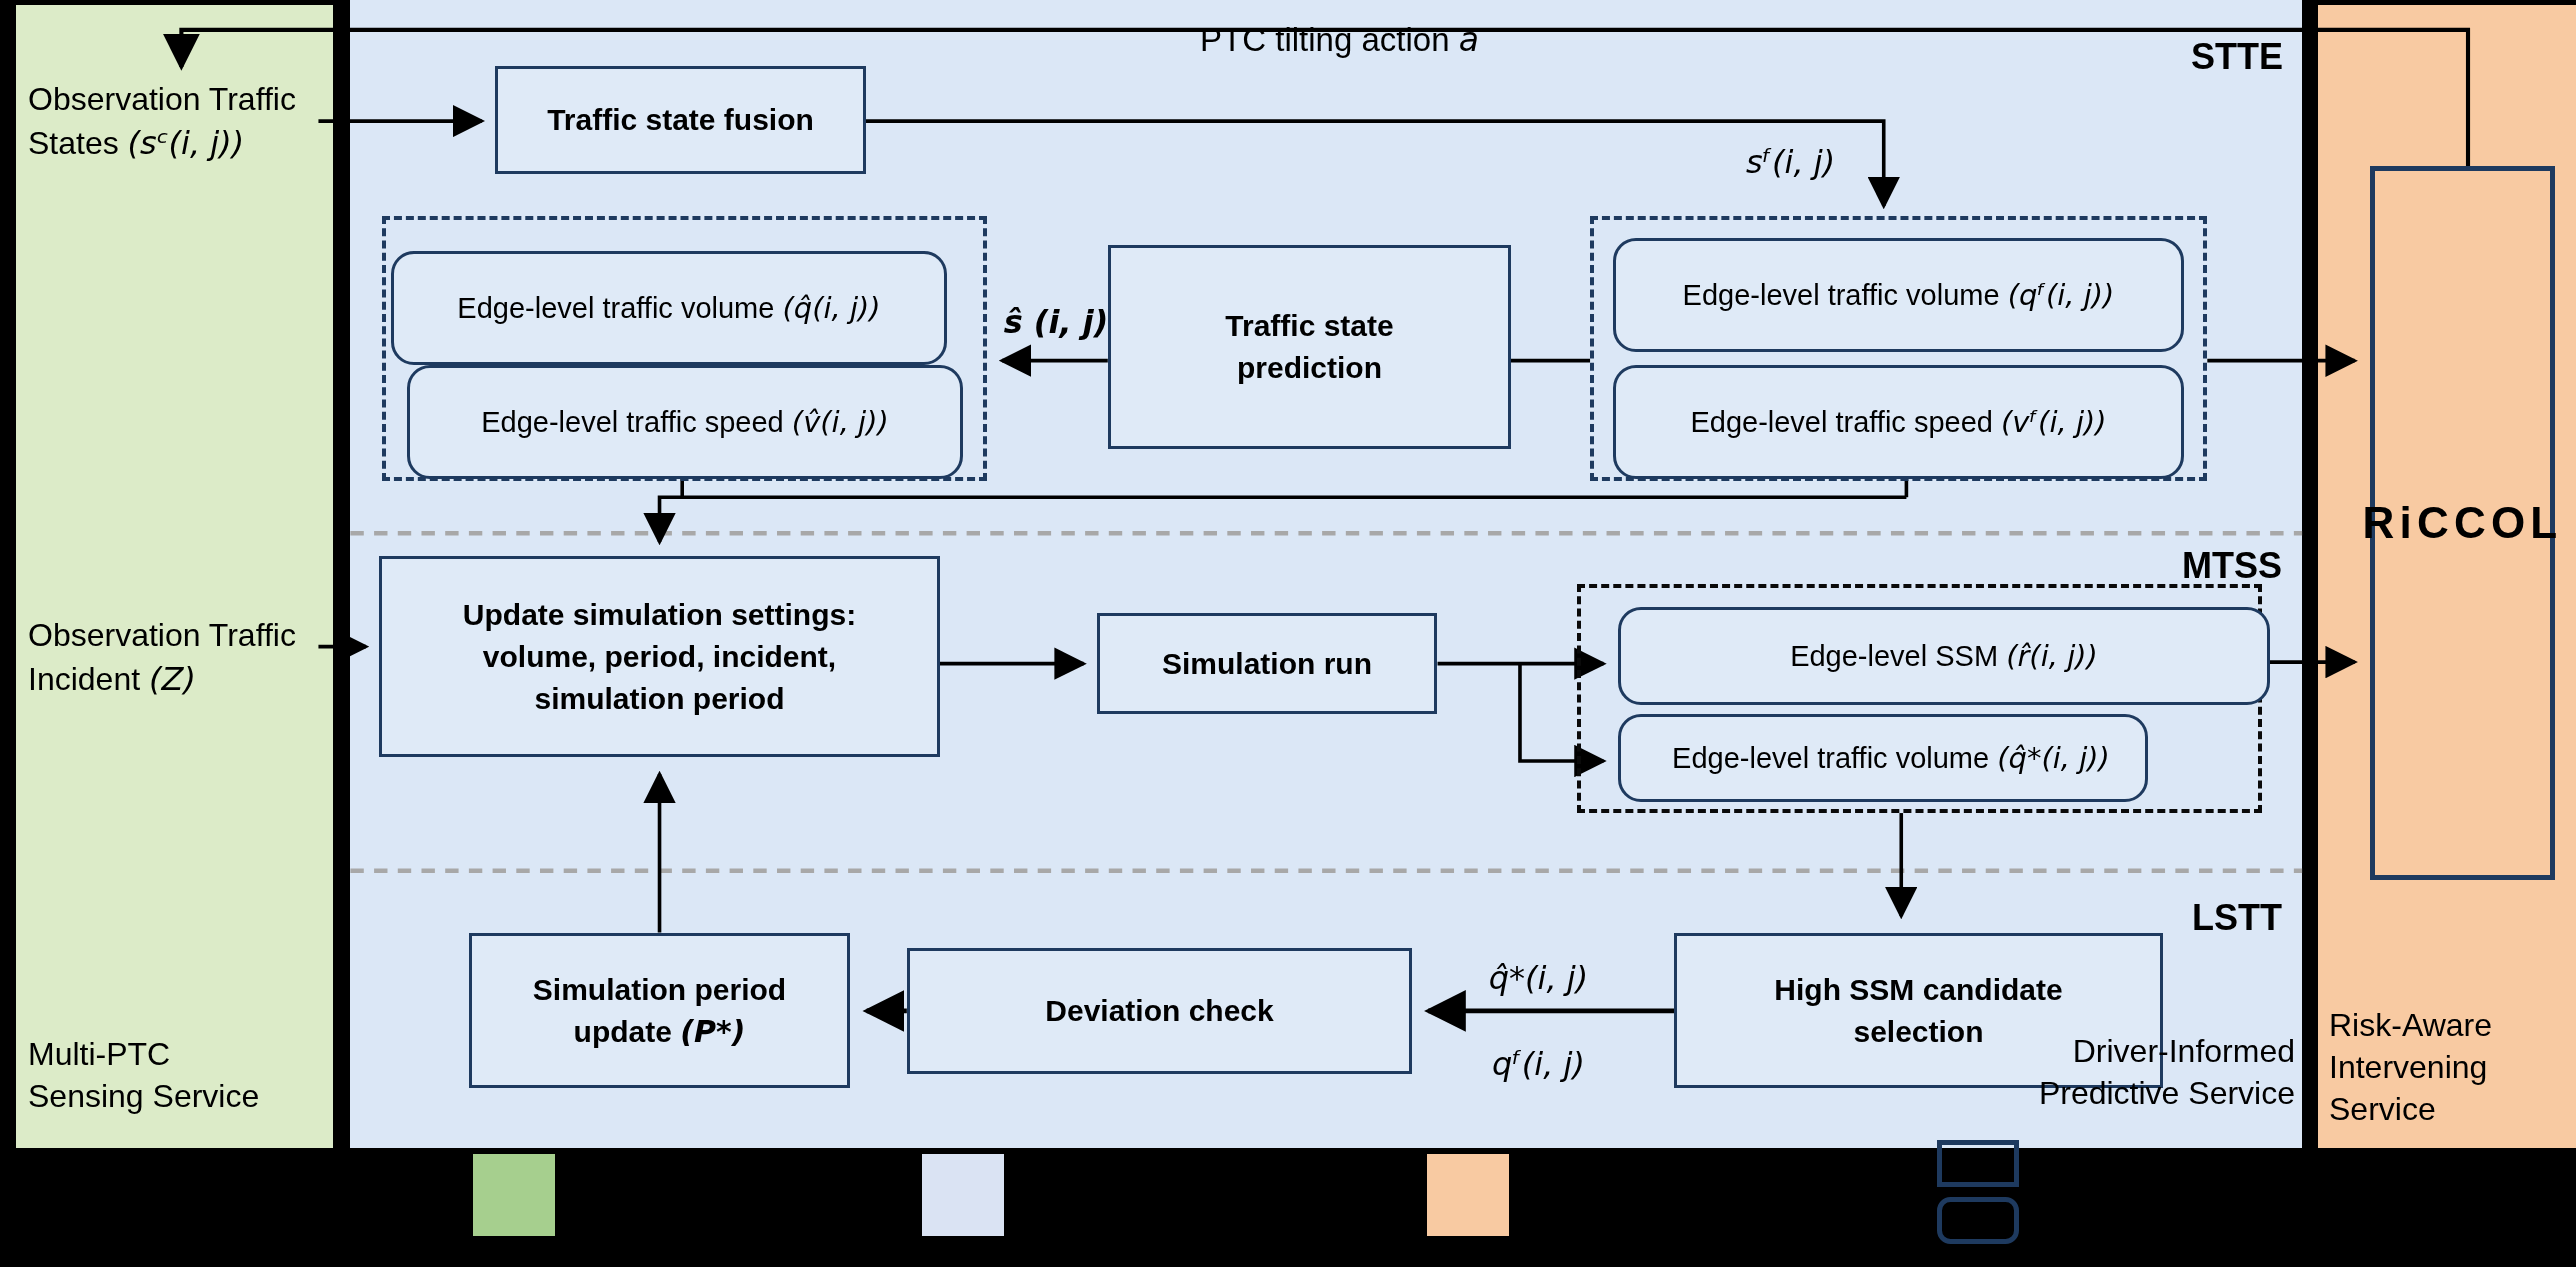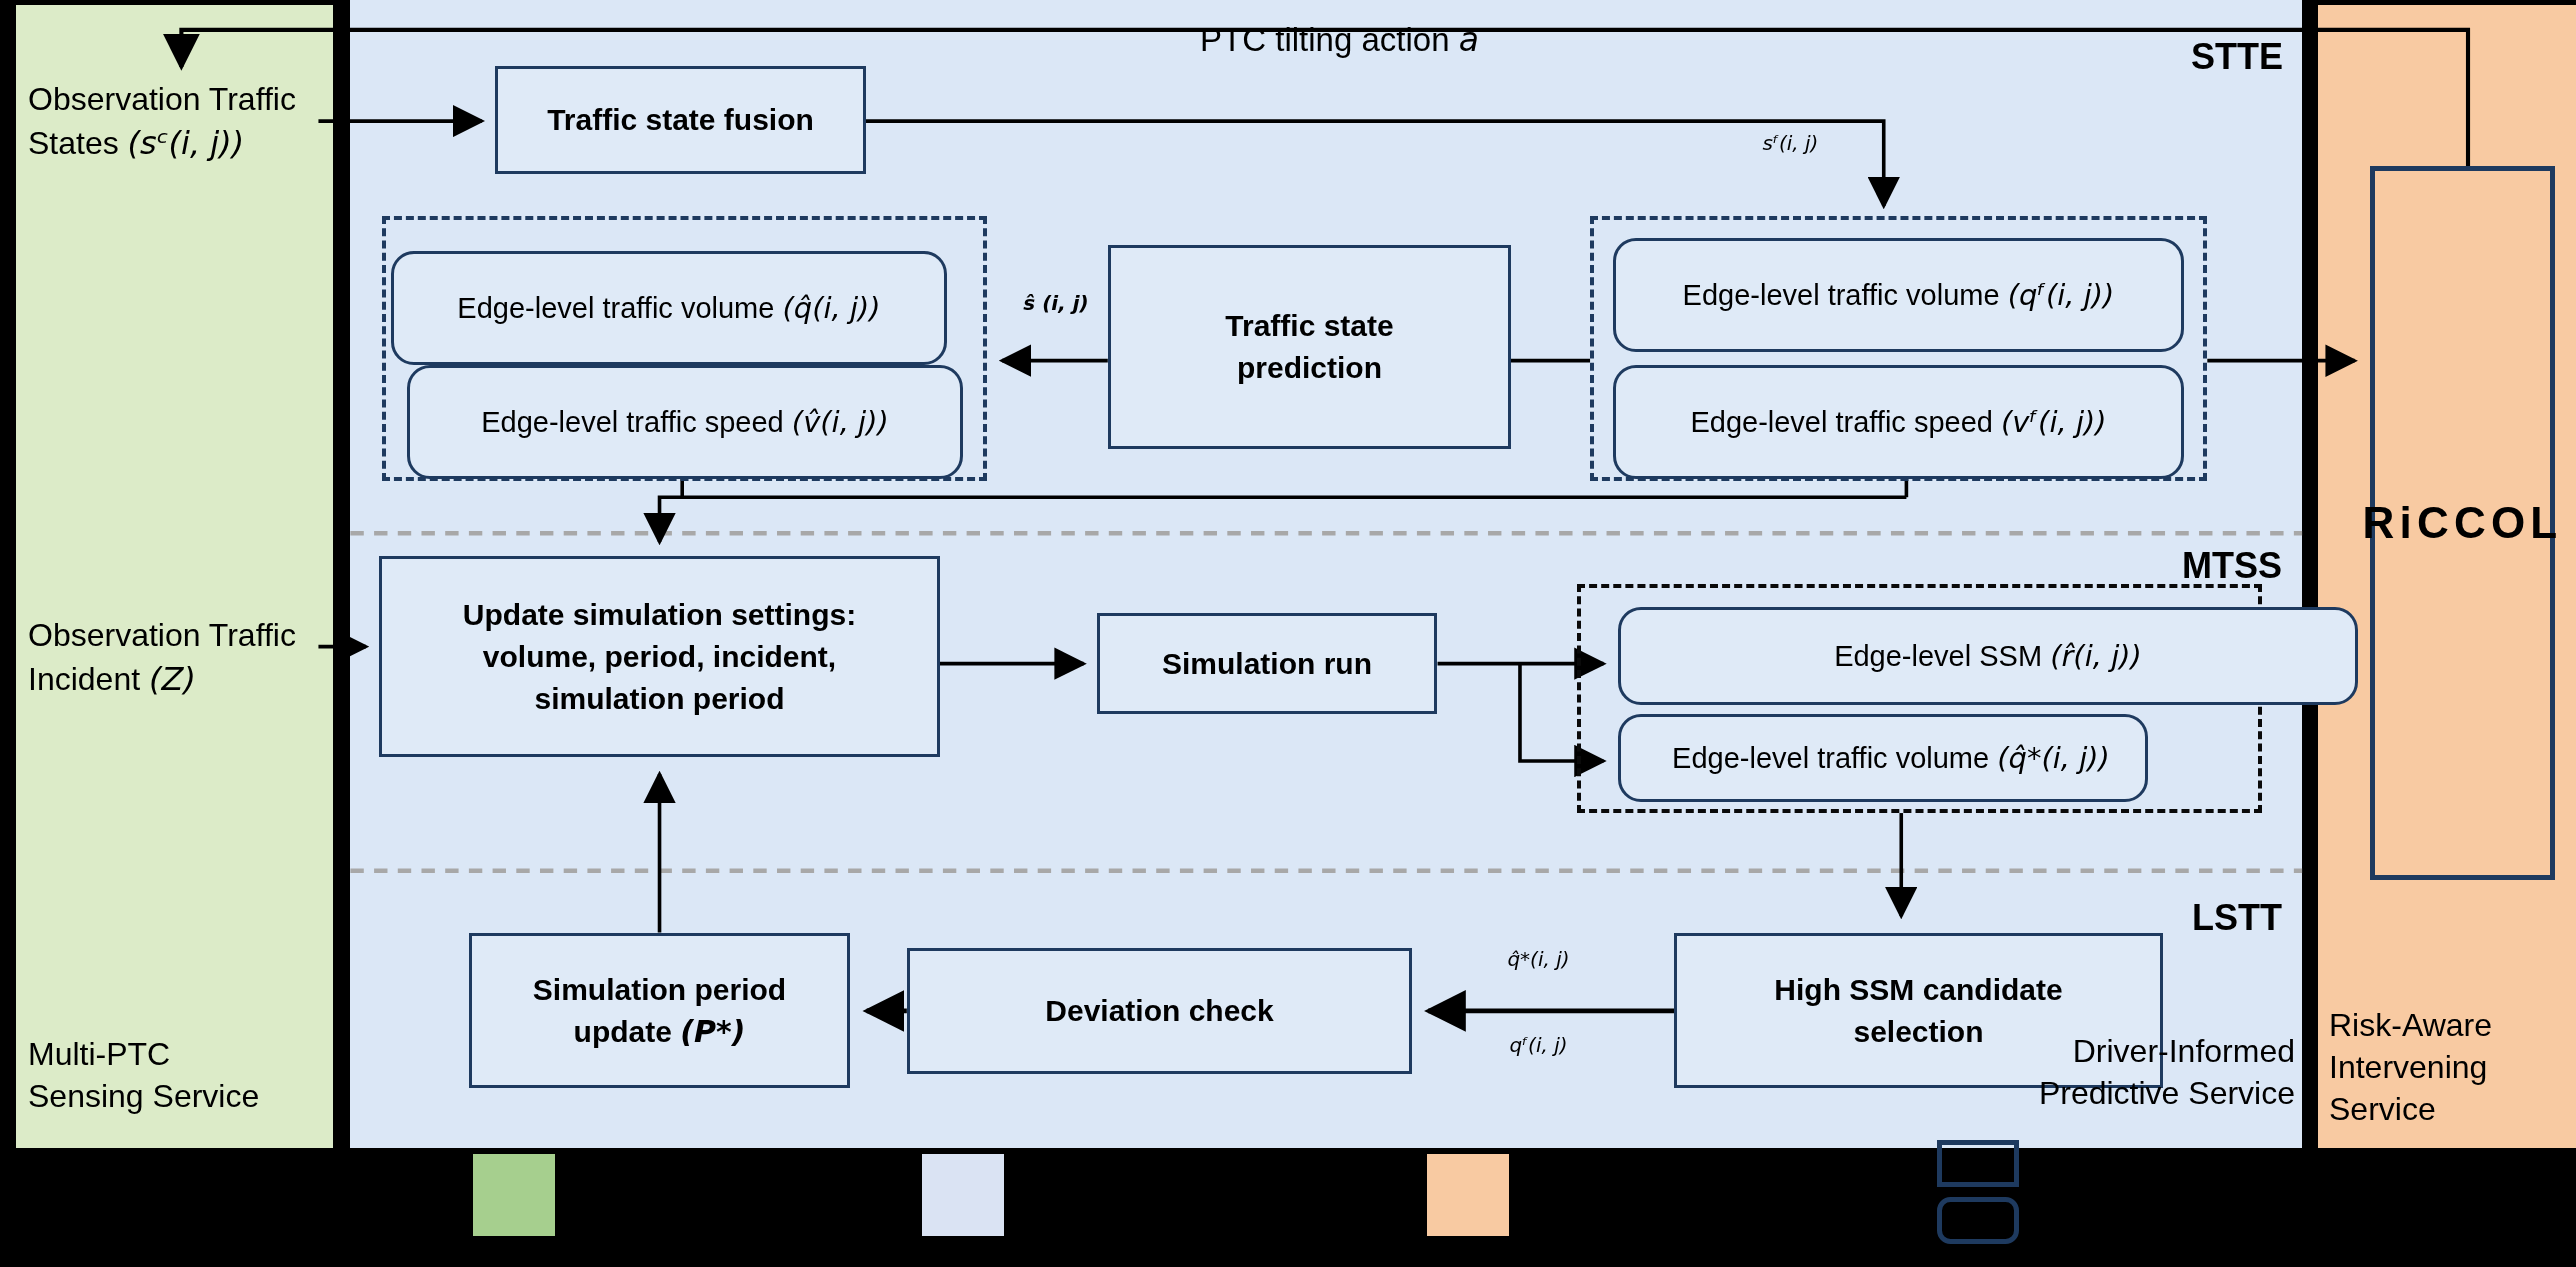--- a/index.html
+++ b/index.html
@@ -12,21 +12,21 @@
   #wires{position:absolute;left:0;top:0;width:2602px;height:1268px;z-index:3;}
   .node{position:absolute;z-index:4;display:flex;align-items:center;justify-content:center;
         text-align:center;box-sizing:border-box;}
   .procbox{background:#dfeaf7;border:3.6px solid #1e3a5f;font-weight:bold;font-size:30px;line-height:1.4;}
   .databox{background:#dfeaf7;border:3.6px solid #1e3a5f;border-radius:23px;font-size:29px;}
   .dashedbox{position:absolute;z-index:3;box-sizing:border-box;}
   .dash-navy{border:4.6px dashed #1e3a5f;}
   .dash-black{border:4.6px dashed #0a0a0a;}
   .seclabel{position:absolute;z-index:5;font-weight:bold;font-size:36px;text-align:right;}
   .annot{position:absolute;z-index:5;font-size:32px;line-height:1.38;}
-  .mathlabel{position:absolute;z-index:5;font-size:20px;text-align:center;}
+  .mathlabel{position:absolute;z-index:5;font-size:32px;text-align:center;margin-top:12px;}
   .math{font-family:"DejaVu Sans", sans-serif;font-style:italic;}
   .footer{position:absolute;z-index:5;font-size:32px;line-height:1.32;}
   .right{text-align:right;}
   #riccol{left:2370px;top:166px;width:185px;height:714px;background:#f8caa2;
           border:5.2px solid #1e3a5f;font-weight:bold;font-size:44px;letter-spacing:5.2px;}
   .swatch{position:absolute;z-index:4;}
   #toplabel{position:absolute;z-index:5;left:1082px;top:19.6px;width:515px;
             text-align:center;font-size:33px;}
 </style>
 </head>
@@ -126,21 +126,21 @@
     <span><span>Edge-level traffic speed </span><span class="math">(vᶠ(i, j))</span></span>
   </div>
 
   <div class="node procbox" style="left:379px;top:556px;width:561px;height:201px;">
     <span><span>Update simulation settings:</span><br><span>volume, period, incident,</span><br><span>simulation period</span></span>
   </div>
 
   <div class="node procbox" style="left:1097px;top:613px;width:340px;height:101px;">Simulation run</div>
 
   <div class="dashedbox dash-black" style="left:1577px;top:584px;width:685px;height:229px;"></div>
-  <div class="node databox" style="left:1618px;top:607px;width:740px;height:98px;">
+  <div class="node databox" style="left:1618px;top:607px;width:652px;height:98px;">
     <span><span>Edge-level SSM </span><span class="math">(r̂(i, j))</span></span>
   </div>
   <div class="node databox" style="left:1618px;top:714px;width:530px;height:88px;padding-left:16px;">
     <span><span>Edge-level traffic volume </span><span class="math">(q̂*(i, j))</span></span>
   </div>
 
   <div class="node procbox" style="left:469px;top:933px;width:381px;height:155px;">
     <span><span>Simulation period</span><br><span>update </span><span class="math">(P*)</span></span>
   </div>
   <div class="node procbox" style="left:907px;top:948px;width:505px;height:126px;">Deviation check</div>

